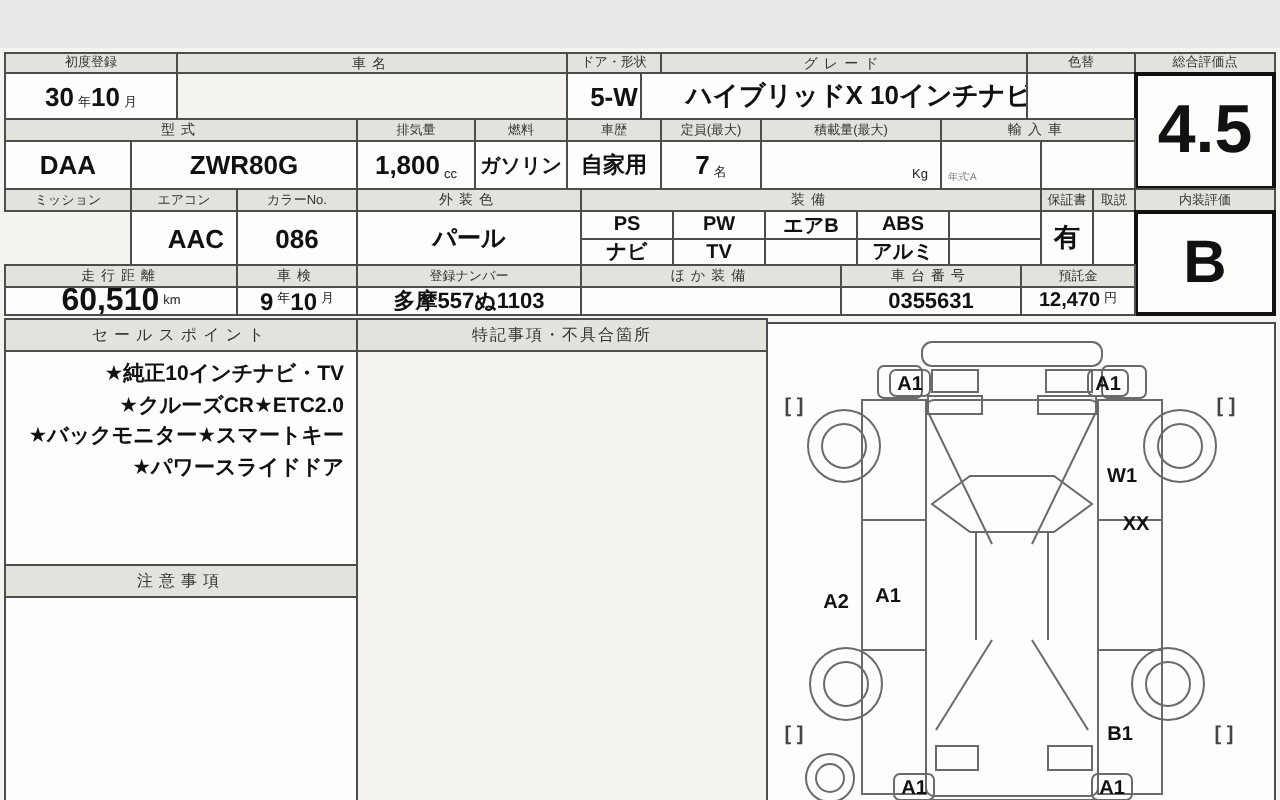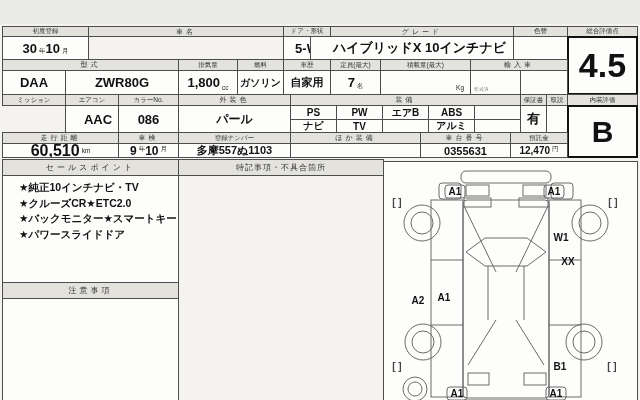--- a/index.html
+++ b/index.html
@@ -9,22 +9,22 @@
      display:flex;align-items:center;justify-content:center;overflow:hidden;white-space:nowrap;}
   .h{background:#e3e2dd;font-size:7px;color:#333;letter-spacing:3px;font-weight:400;}
   .h.tight{letter-spacing:0px;font-size:6.5px;}
   .v{font-size:12px;font-weight:700;}
   .v.md{font-size:13px;}
   .v.sm{font-size:10px;font-weight:600;}
   .unit{font-size:6.5px;font-weight:400;align-self:flex-end;padding-bottom:3px;margin-left:2px;color:#222;}
   .score{border:2px solid #111;font-size:34px;font-weight:700;}
   .interior{border:2px solid #111;font-size:30px;font-weight:700;}
   .note-tiny{position:absolute;left:3px;bottom:2px;font-size:5px;color:#777;letter-spacing:0;}
-  .body-txt{align-items:flex-start;justify-content:flex-start;flex-direction:column;
-            padding:4px 16px;font-size:10.5px;font-weight:600;line-height:15.5px;}
+  .body-txt{align-items:flex-end;justify-content:flex-start;flex-direction:column;
+            padding:4px 6px;font-size:10.5px;font-weight:600;line-height:15.5px;}
   .legend-blur{position:absolute;left:388px;top:393px;width:246px;height:5px;opacity:.55;
        background:repeating-linear-gradient(90deg,#8a8a8a 0 3px,transparent 3px 5px);}
   svg text{font-family:"Liberation Sans","DejaVu Sans",sans-serif;}
 </style>
 </head>
 <body>
 
 <div id="sheet">
 
   <div class="c h tight" style="left:2px;top:2px;width:87px;height:11px">初度登録</div>
@@ -34,21 +34,21 @@
   <div class="c h tight" style="left:513px;top:2px;width:55px;height:11px">色替</div>
   <div class="c h tight" style="left:567px;top:2px;width:71px;height:11px">総合評価点</div>
 
   <div class="c" style="left:2px;top:12px;width:87px;height:24px">
     <span class="v md">30</span>
       <span class="unit">年</span>
     <span class="v md">10</span>
       <span class="unit">月</span>
   </div>
   <div class="c v md" style="left:283px;top:12px;width:48px;height:24px">5-W</div>
-  <div class="c v md" style="left:310px;top:12px;width:219px;height:24px">ハイブリッドX 10インチナビ</div>
+  <div class="c v md" style="left:320px;top:12px;width:219px;height:24px">ハイブリッドX 10インチナビ</div>
   <div class="c" style="left:513px;top:12px;width:55px;height:24px"></div>
   <div class="c score" style="left:567px;top:12px;width:71px;height:59px">4.5</div>
 
   <div class="c h" style="left:2px;top:35px;width:177px;height:12px">型式</div>
   <div class="c h tight" style="left:178px;top:35px;width:60px;height:12px">排気量</div>
   <div class="c h tight" style="left:237px;top:35px;width:47px;height:12px">燃料</div>
   <div class="c h tight" style="left:283px;top:35px;width:48px;height:12px">車歴</div>
   <div class="c h tight" style="left:330px;top:35px;width:51px;height:12px">定員(最大)</div>
   <div class="c h tight" style="left:380px;top:35px;width:91px;height:12px">積載量(最大)</div>
   <div class="c h" style="left:470px;top:35px;width:98px;height:12px">輸入車</div>

